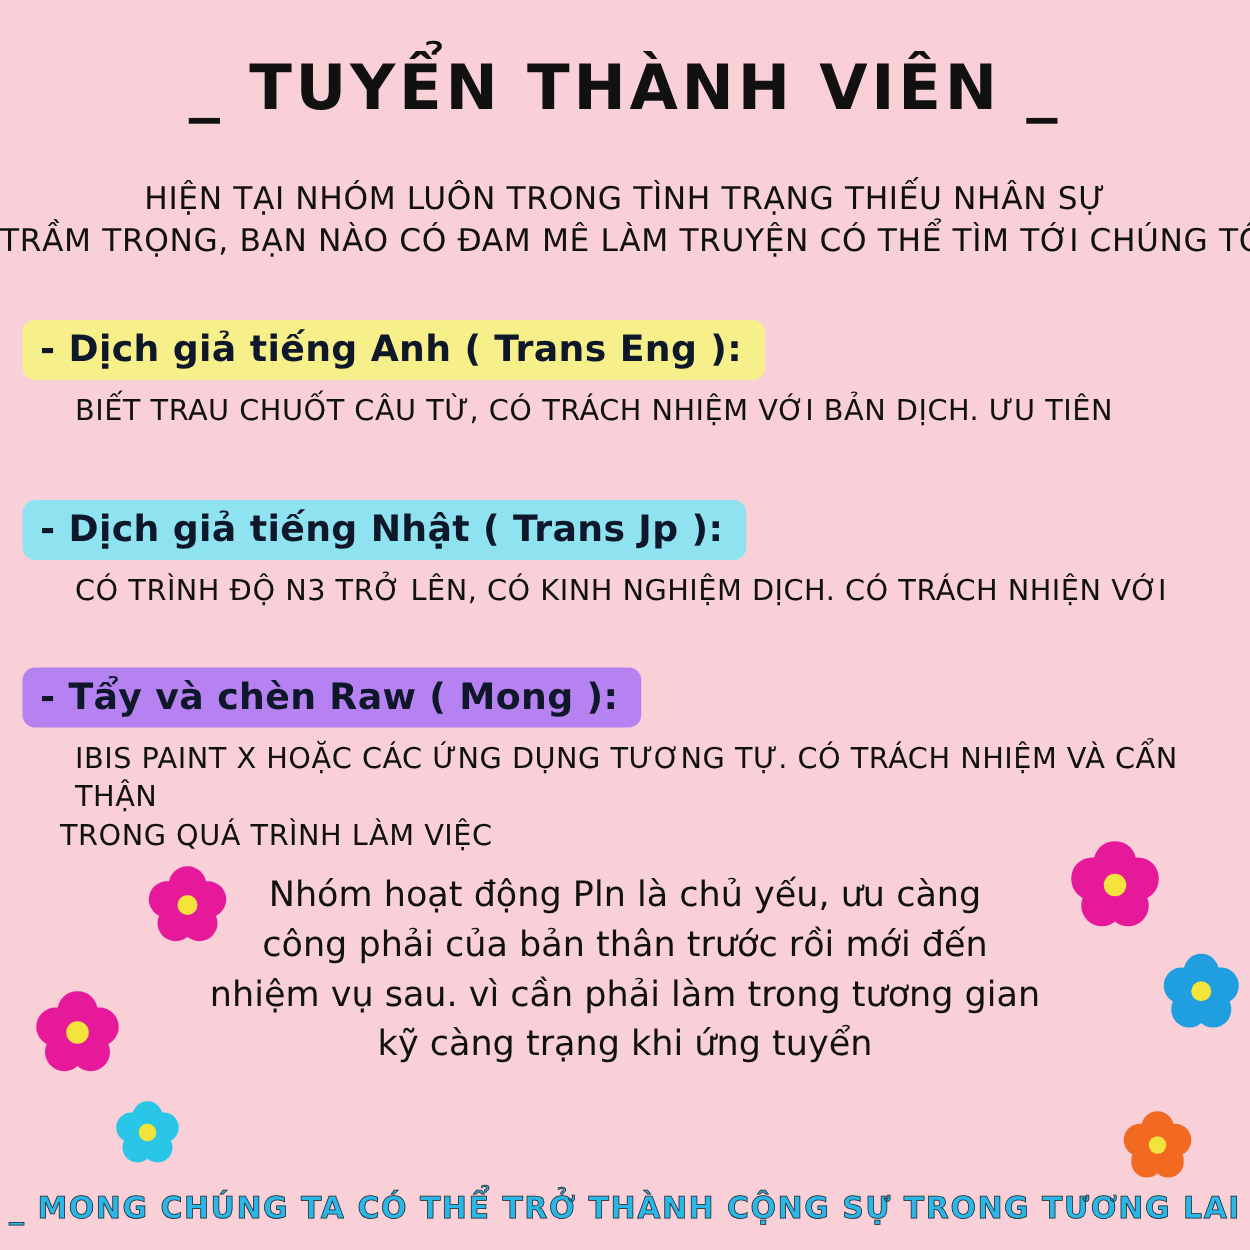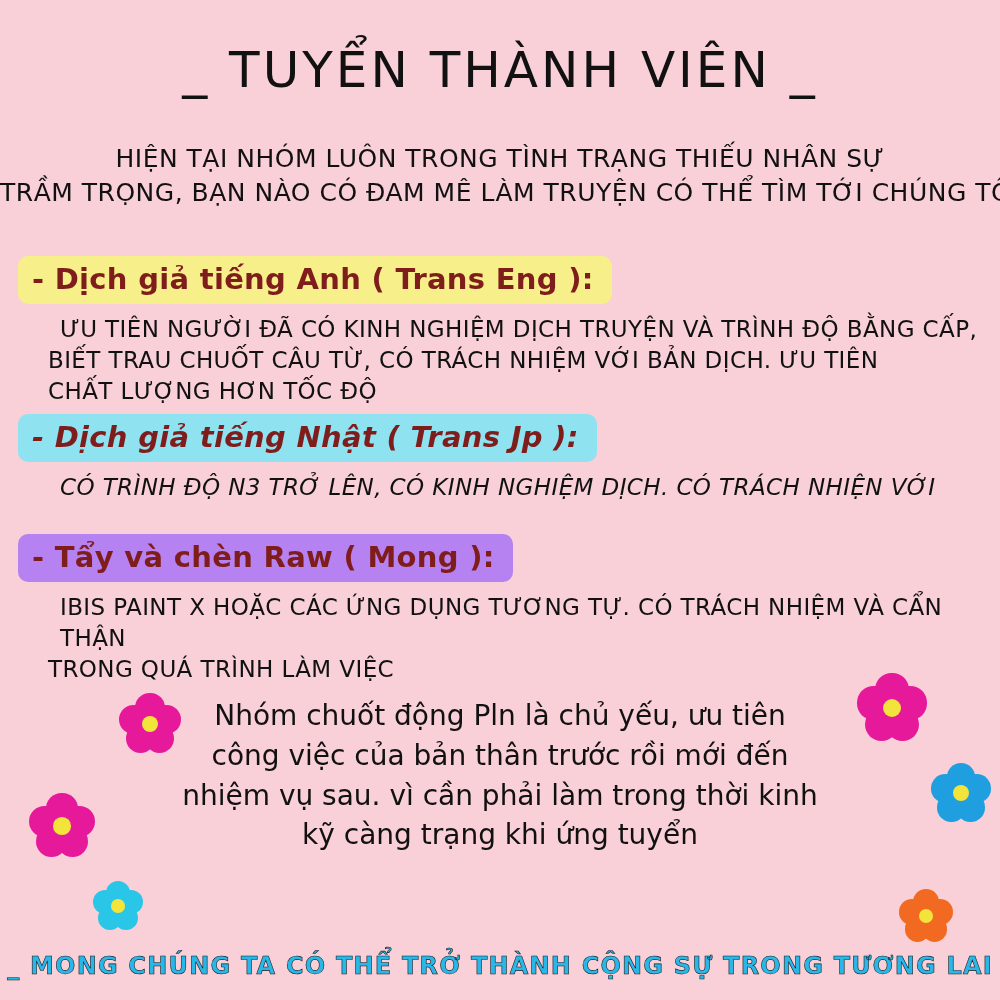--- a/index.html
+++ b/index.html
@@ -23,21 +23,21 @@
   }
 
   
   .title {
     position: absolute;
     top: 44px;
     left: 0;
     width: 1000px;
     text-align: center;
     font-family: "DejaVu Sans", sans-serif;
-    font-weight: normal;
+    font-weight: bold;
     font-size: 50px;
     letter-spacing: 3px;
     color: #111111;
     text-transform: uppercase;
     line-height: 1.05;
   }
 
   
   .intro {
     position: absolute;
@@ -56,21 +56,21 @@
   
   .section { position: absolute; left: 0; width: 1000px; }
 
   .sec-head {
     display: inline-block;
     margin-left: 18px;
     padding: 6px 18px 8px 14px;
     border-radius: 10px;
     font-size: 29px;
     font-weight: bold;
-    color: #7f1d1d;
+    color: #0f172a;
     letter-spacing: 0.3px;
   }
   .sec-head.yellow { background: #f7f08a; }
   .sec-head.cyan   { background: #8fe3f0; }
   .sec-head.purple { background: #b681f0; }
 
   .sec-body {
     margin: 10px 0 0 0;
     padding: 0 22px 0 48px;
     font-size: 23px;
@@ -136,45 +136,43 @@
   <div class="title">_ Tuyển thành viên _</div>
 
   <div class="intro">
     <div>Hiện tại nhóm luôn trong tình trạng thiếu nhân sự</div>
     <div>trầm trọng, bạn nào có đam mê làm truyện có thể tìm tới chúng tôi,</div>
   </div>
 
   <div class="section" style="top:256px;">
     <div class="sec-head yellow">- Dịch giả tiếng Anh ( Trans Eng ):</div>
     <div class="sec-body">
-      <div>Ưu tiên người đã có kinh nghiệm dịch truyện và trình độ bằng cấp,</div>
       <div>biết trau chuốt câu từ, có trách nhiệm với bản dịch. Ưu tiên</div>
-      <div>chất lượng hơn tốc độ</div>
-    </div>
-  </div>
-
-  <div class="section" style="top:414px;font-style:italic;">
+    </div>
+  </div>
+
+  <div class="section" style="top:400px;">
     <div class="sec-head cyan">- Dịch giả tiếng Nhật ( Trans Jp ):</div>
     <div class="sec-body">
       <div>Có trình độ N3 trở lên, có kinh nghiệm dịch. Có trách nhiện với</div>
     </div>
   </div>
 
   <div class="section" style="top:534px;">
     <div class="sec-head purple">- Tẩy và chèn Raw ( Mong ):</div>
     <div class="sec-body">
       <div>Ibis Paint X hoặc các ứng dụng tương tự. Có trách nhiệm và cẩn thận</div>
       <div>trong quá trình làm việc</div>
     </div>
   </div>
 
   <div class="note">
-    <div>Nhóm chuốt động Pln là chủ yếu, ưu tiên</div>
-    <div>công việc của bản thân trước rồi mới đến</div>
-    <div>nhiệm vụ sau. vì cần phải làm trong thời kinh</div>
+    <div>Nhóm hoạt động Pln là chủ yếu, ưu càng</div>
+    <div>công phải của bản thân trước rồi mới đến</div>
+    <div>nhiệm vụ sau. vì cần phải làm trong tương gian</div>
     <div>kỹ càng trạng khi ứng tuyển</div>
   </div>
 
   <div class="footer">_ Mong chúng ta có thể trở thành cộng sự trong tương lai _</div>
 
   <div id="flowers">
       <div class="flower" style="left: 118px; top: 692px; width: 64px; height: 64px;">
         <span class="petal" style="background: rgb(230, 25, 155); left: 27%; top: 2%;"></span>
         <span class="petal" style="background: rgb(230, 25, 155); left: 52%; top: 20%;"></span>
         <span class="petal" style="background: rgb(230, 25, 155); left: 42%; top: 50%;"></span>

